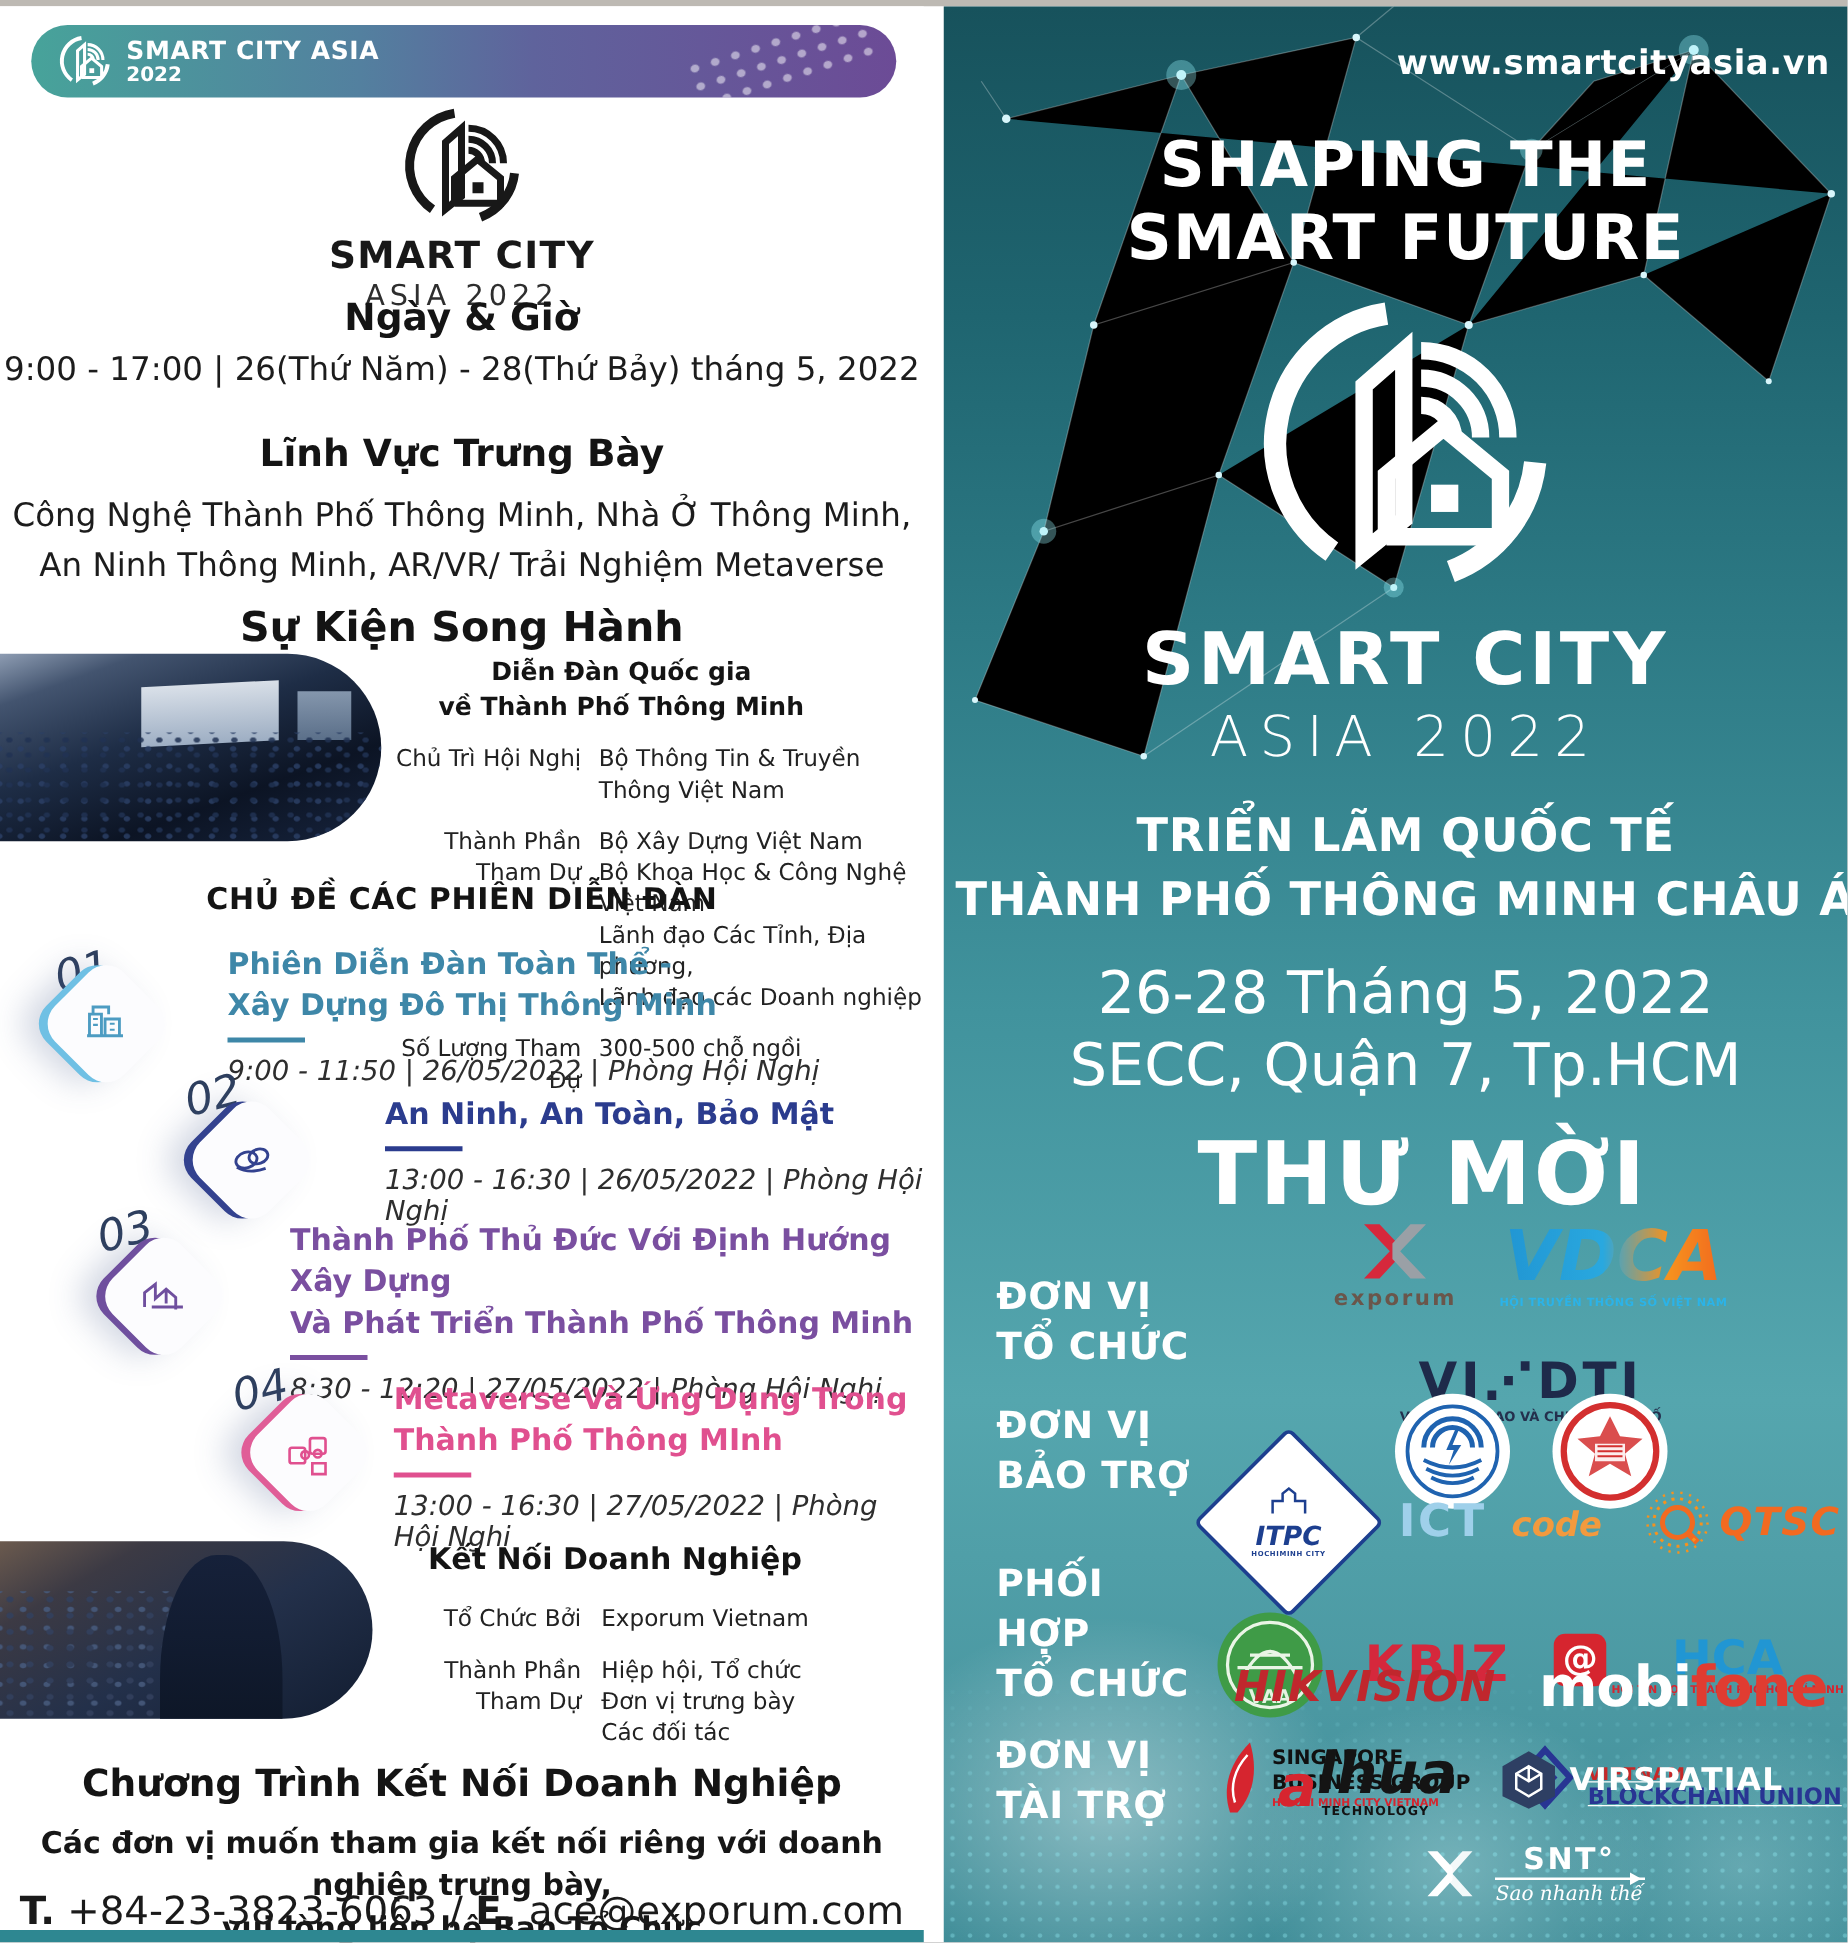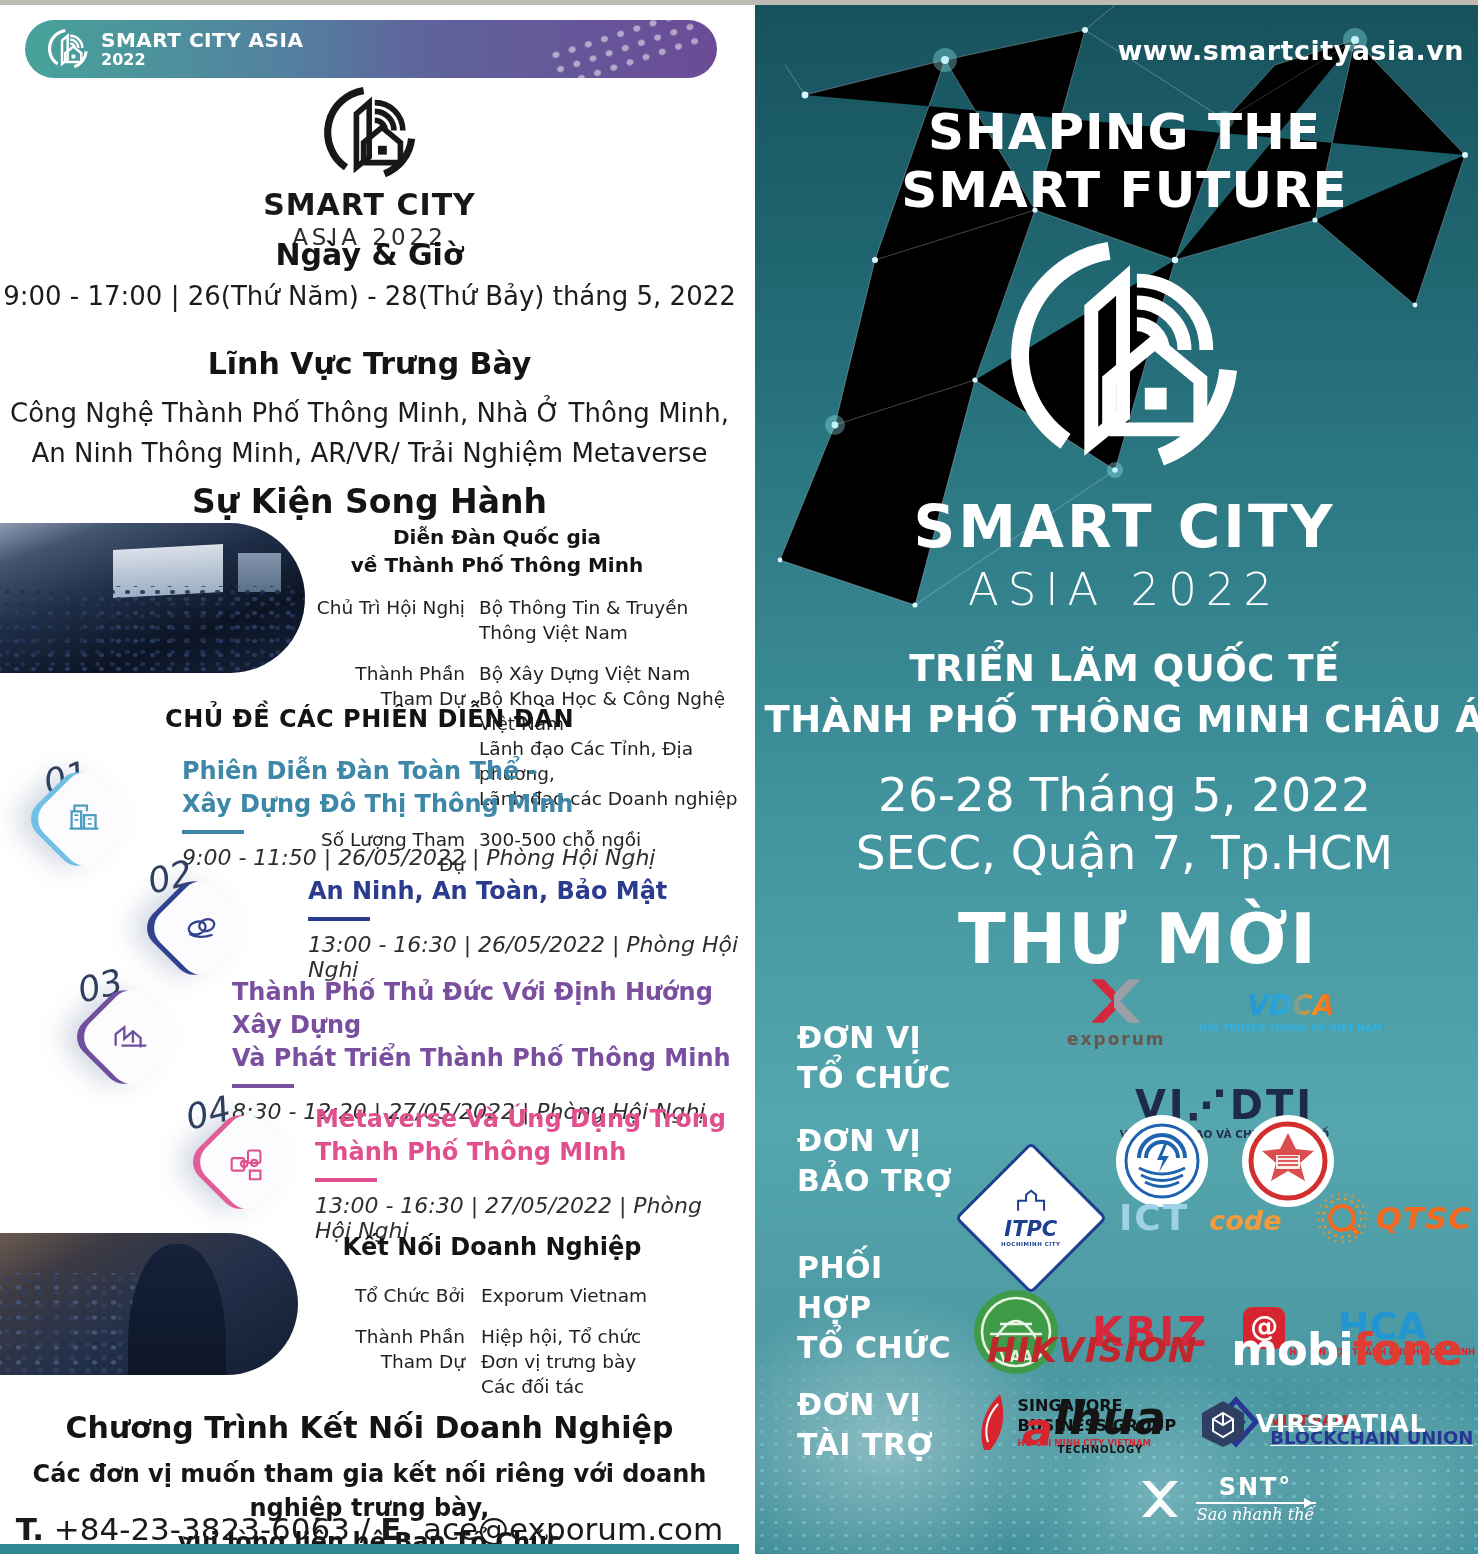--- a/index.html
+++ b/index.html
@@ -136,21 +136,21 @@
   .row-org    { top:998px;  height:110px; }
   .row-patron { top:1096px; height:120px; }
   .row-coorg  { top:1208px; height:190px; }
   .row-fund   { top:1355px; height:130px; }
   .row-coorg .logos, .row-fund .logos { row-gap:18px; }
 
   
   .lg { display:flex; flex-direction:column; align-items:center; line-height:1.1; }
   .ex-ic { width:62px; height:52px; }
   .ex-t { font-size:17px; font-weight:800; letter-spacing:2px; color:#6a564b; margin-top:3px; }
-  .vdca-t { font-size:28px; font-weight:800; font-style:italic;
+  .vdca-t { font-size:56px; font-weight:800; font-style:italic;
             background:linear-gradient(90deg,#2196d3,#29a8df 45%,#f6921e 75%,#f2691e);
             -webkit-background-clip:text; background-clip:text; color:transparent; }
   .vdca-s { font-size:9px; font-weight:800; color:#2bb3e8; letter-spacing:.4px; margin-top:2px; }
   .vidti-t { font-size:40px; font-weight:800; color:#1e2a4a; letter-spacing:3px; }
   .vidti-s { font-size:10.5px; font-weight:600; color:#24304d; margin-top:2px; }
   .circ { width:92px; height:92px; border-radius:50%; background:#fff; position:relative; overflow:hidden; }
   .circ svg { position:absolute; left:50%; top:50%; transform:translate(-50%,-50%); }
 
   .itpc { width:108px; height:108px; background:#fff; border:3px solid #1d3f8f; transform:rotate(45deg);
           display:flex; align-items:center; justify-content:center; border-radius:6px; }

